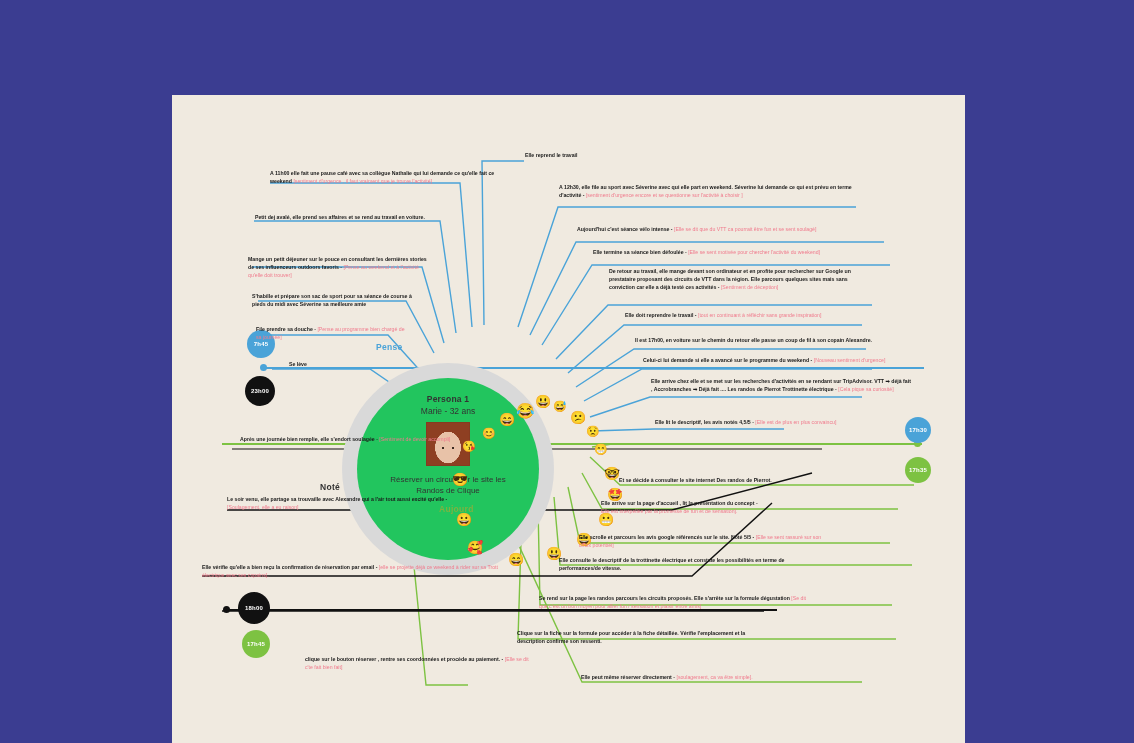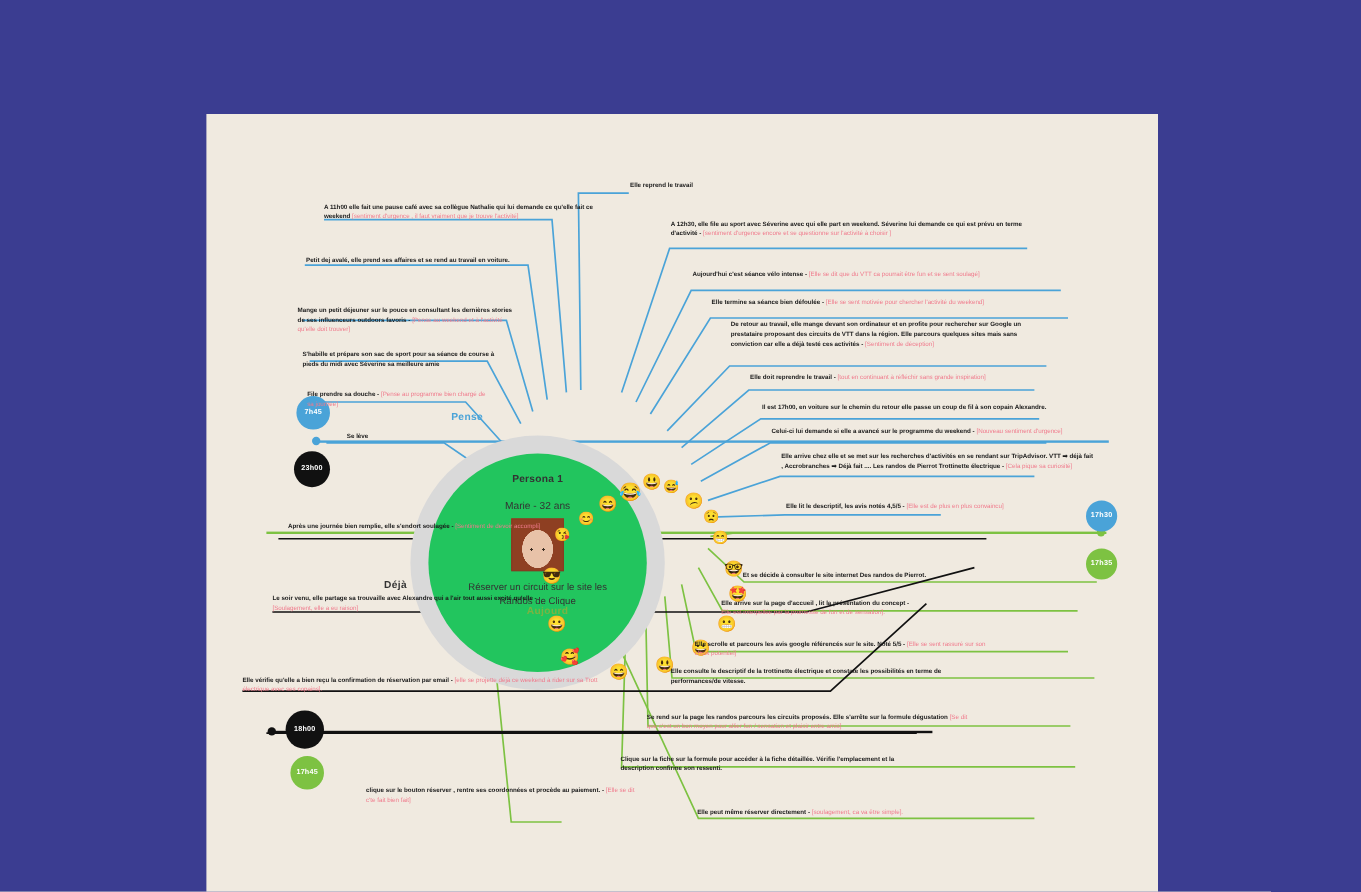--- a/index.html
+++ b/index.html
@@ -23,21 +23,21 @@
     background:#d9d9d9;
   }
   .core{
     position:absolute;left:185px;top:283px;
     width:182px;height:182px;border-radius:50%;
     background:#22c55e;
     display:flex;flex-direction:column;align-items:center;
     padding-top:16px;box-sizing:border-box;
   }
   .core .p-title{font-size:8.5px;font-weight:bold;color:#333;letter-spacing:.2px;}
-  .core .p-sub{font-size:8.5px;color:#333;margin-top:12px;}
+  .core .p-sub{font-size:8.5px;color:#333;margin-top:2px;}
   .avatar{
     width:44px;height:44px;margin-top:6px;
     background:
       radial-gradient(ellipse 13px 16px at 50% 58%, #e8c2a8 0 98%, rgba(0,0,0,0) 100%),
       radial-gradient(ellipse 22px 16px at 50% 18%, #8e3f22 0 100%),
       linear-gradient(180deg,#9c4a26 0%,#7e3a1d 40%,#5c4030 100%);
     border:0;
     box-shadow:inset 0 0 0 1px rgba(0,0,0,.05);
     position:relative;overflow:hidden;
   }
@@ -151,21 +151,21 @@
   <div class="halo"></div>
   <div class="core">
     <div class="p-title">Persona 1</div>
     <div class="p-sub">Marie - 32 ans</div>
     <div class="avatar"></div>
     <div class="p-goal">Réserver un circuit sur le site les Randos de Clique</div>
   </div>
 
   <div class="phase avant">Pense</div>
   <div class="phase pendant">Aujourd</div>
-  <div class="phase apres">Déjà</div>
+  <div class="phase apres">Noté</div>
 
   <div class="tbub blue" style="left:75px;top:235px;width:28px;height:28px;">7h45</div>
   <div class="tbub black" style="left:73px;top:281px;width:30px;height:30px;">23h00</div>
   <div class="tbub blue" style="left:733px;top:322px;width:26px;height:26px;">17h30</div>
   <div class="tbub green" style="left:733px;top:362px;width:26px;height:26px;">17h35</div>
   <div class="tbub black" style="left:66px;top:497px;width:32px;height:32px;">18h00</div>
   <div class="tbub green" style="left:70px;top:535px;width:28px;height:28px;">17h45</div>
 
   <div class="emo s" style="left:310px;top:333px;">😊</div>
   <div class="emo" style="left:327px;top:318px;">😄</div>

